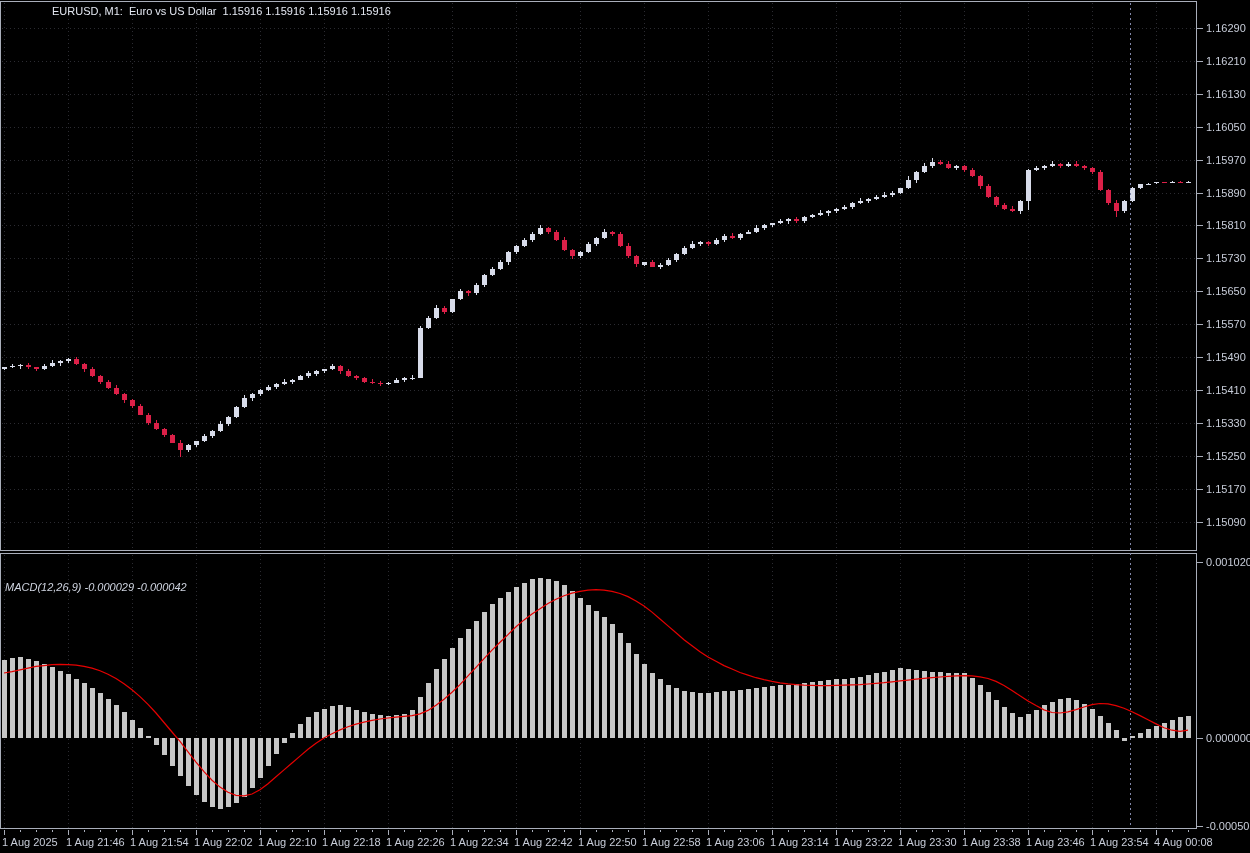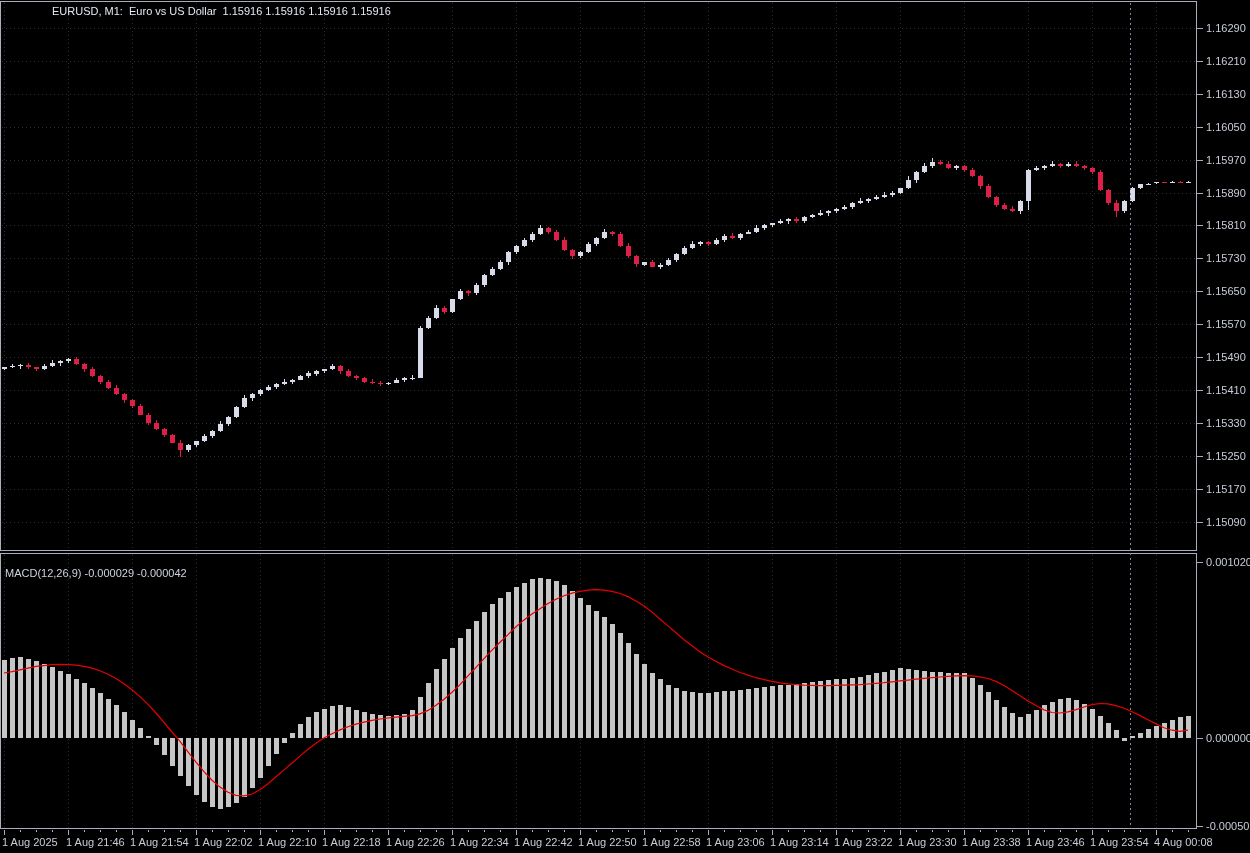--- a/index.html
+++ b/index.html
@@ -1,21 +1,21 @@
 <!DOCTYPE html>
 <html><head>
 <meta charset="utf-8">
 <style>
   html,body{margin:0;padding:0;background:#000;}
   #window{position:relative;width:1250px;height:853px;background:#000;overflow:hidden;
           font-family:"Liberation Sans",sans-serif;}
   #chart-svg{position:absolute;left:0;top:0;}
   .overlay-label{position:absolute;white-space:pre;font-size:11px;line-height:13px;}
   #chart-title{left:5px;top:5px;color:#e4e8f2;padding-left:47px;}
-  #macd-label{left:5px;top:567px;color:#ced3df;}
+  #macd-label{left:5px;top:581px;color:#ced3df;font-style:italic;}
 </style>
 </head>
 <body>
 
 <div id="window">
   <svg id="chart-svg" width="1250" height="853">
       <g stroke="#2b2b31" stroke-width="1" stroke-dasharray="1,3" shape-rendering="crispEdges">
         <line x1="4.5" y1="2.5" x2="4.5" y2="549.5"></line>
         <line x1="4.5" y1="554.5" x2="4.5" y2="827.5"></line>
         <line x1="68.5" y1="2.5" x2="68.5" y2="549.5"></line>

